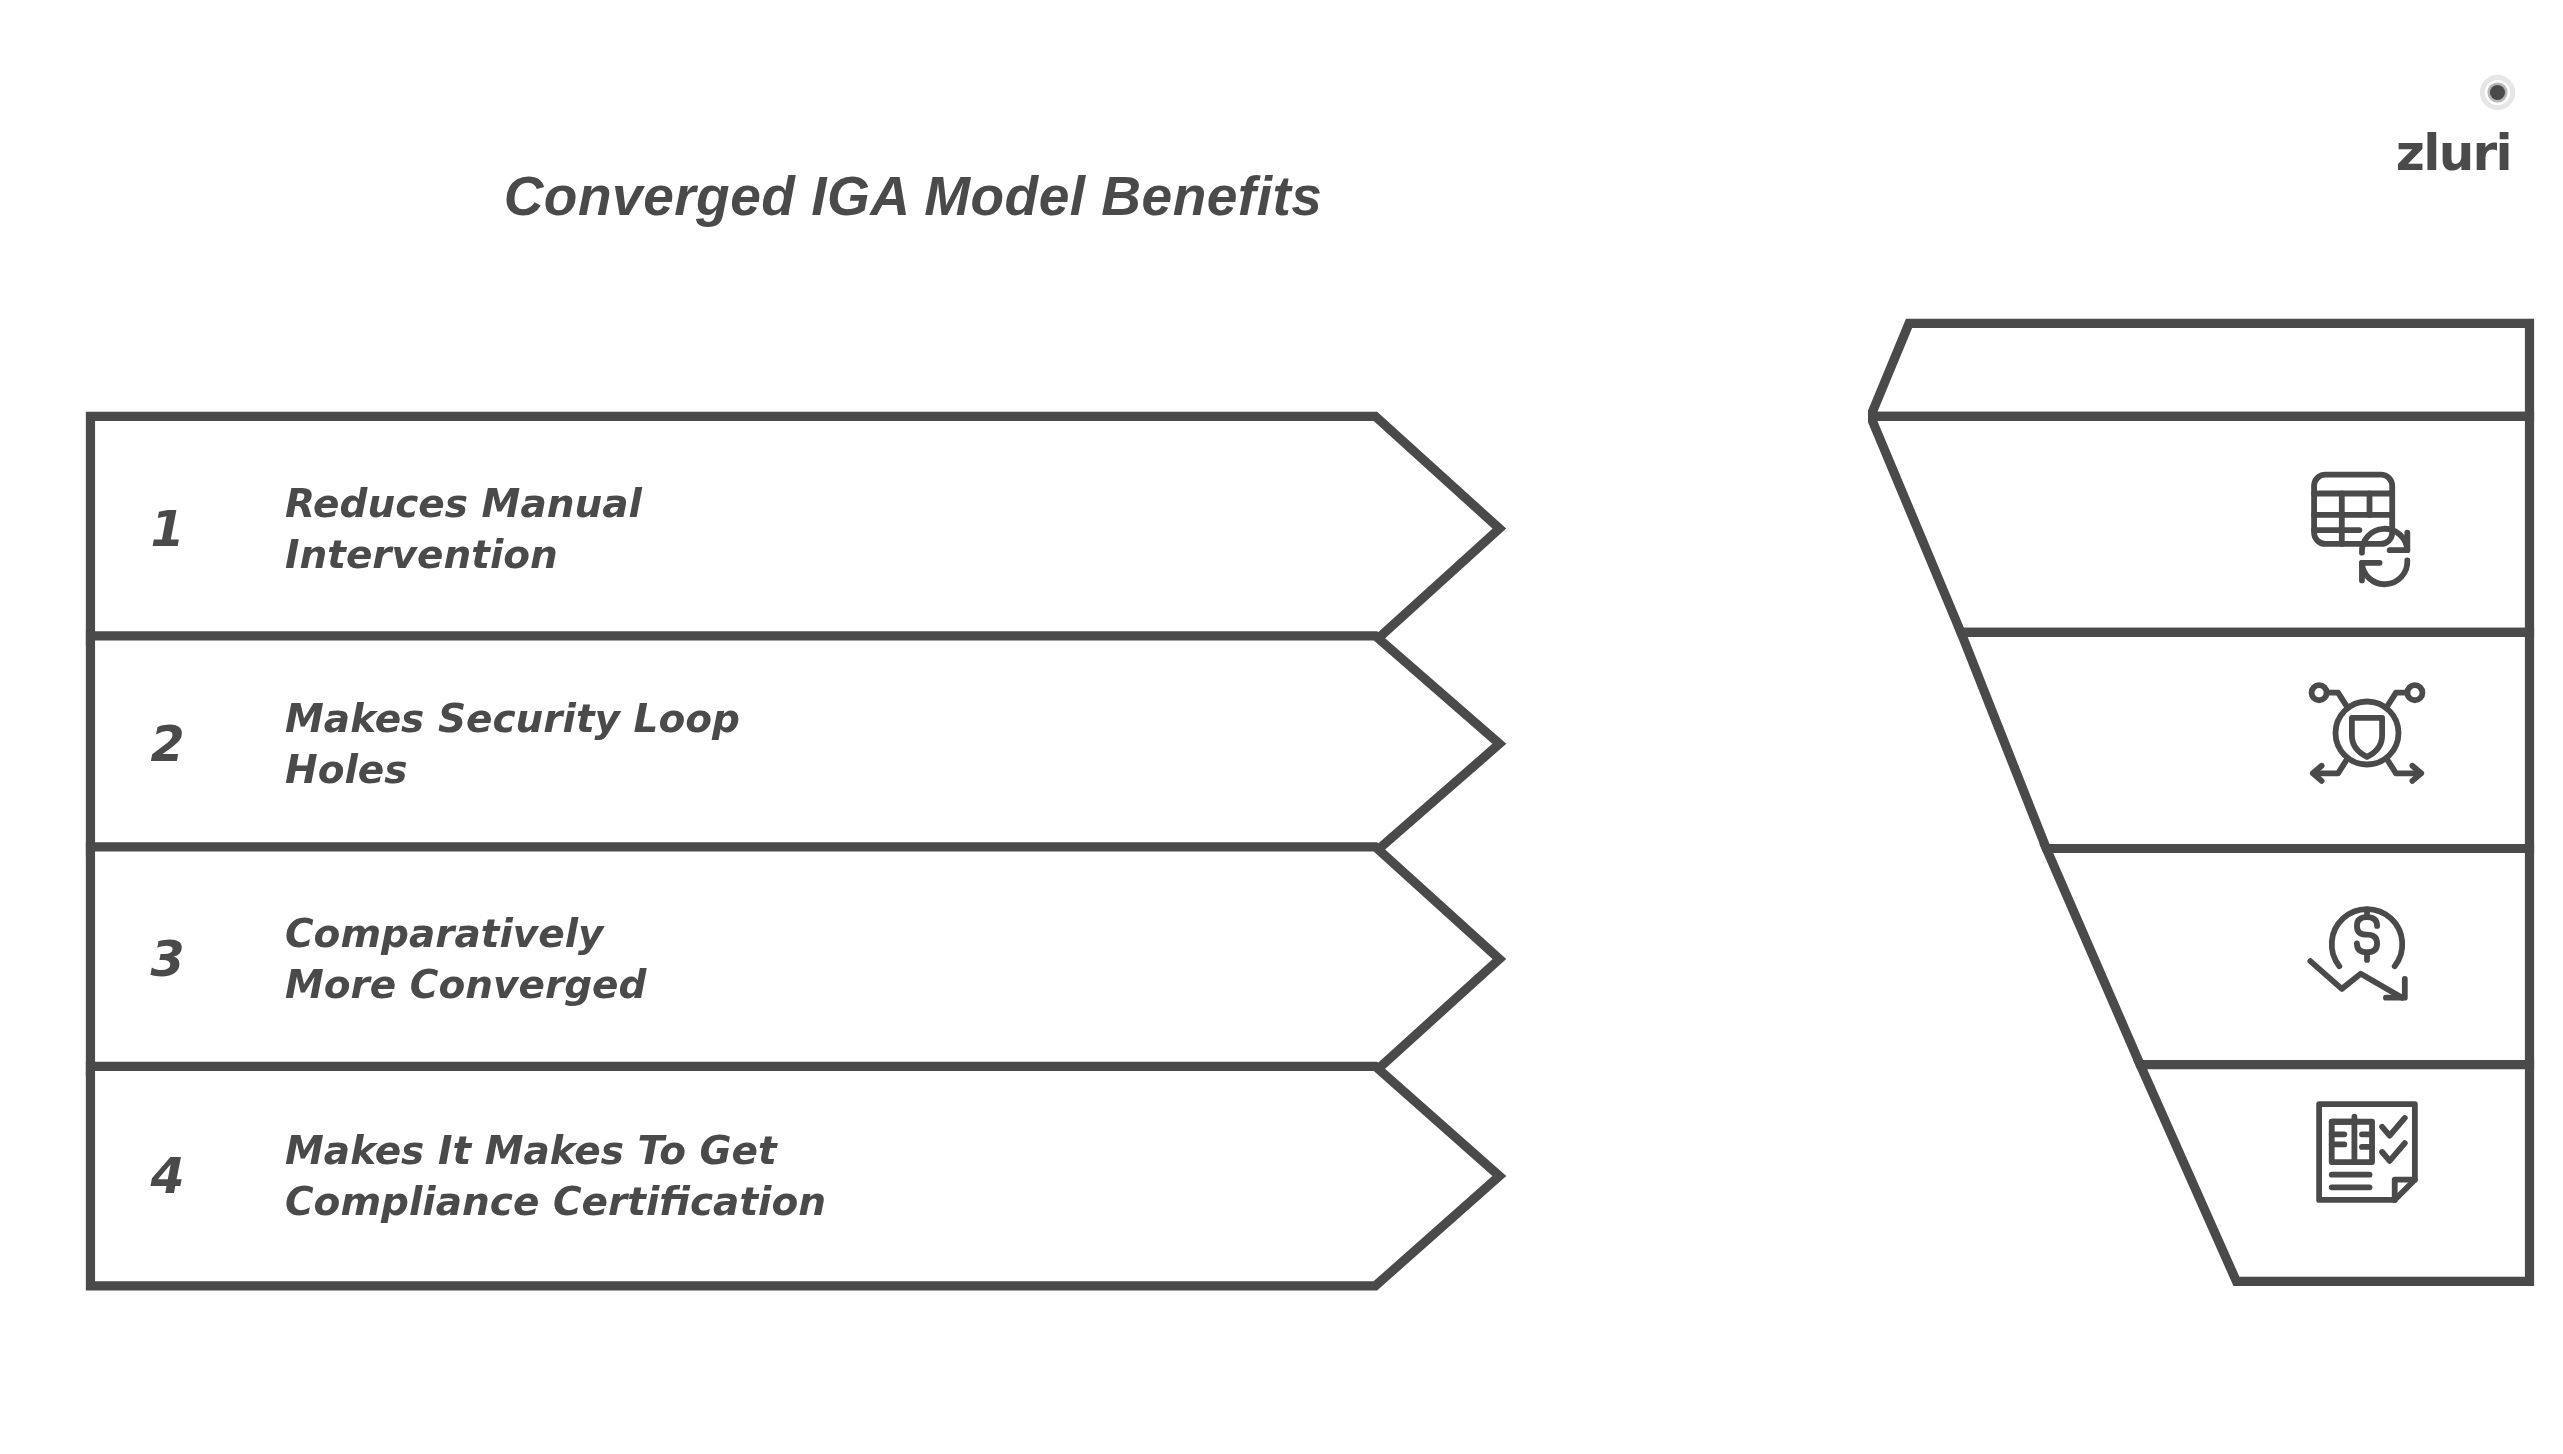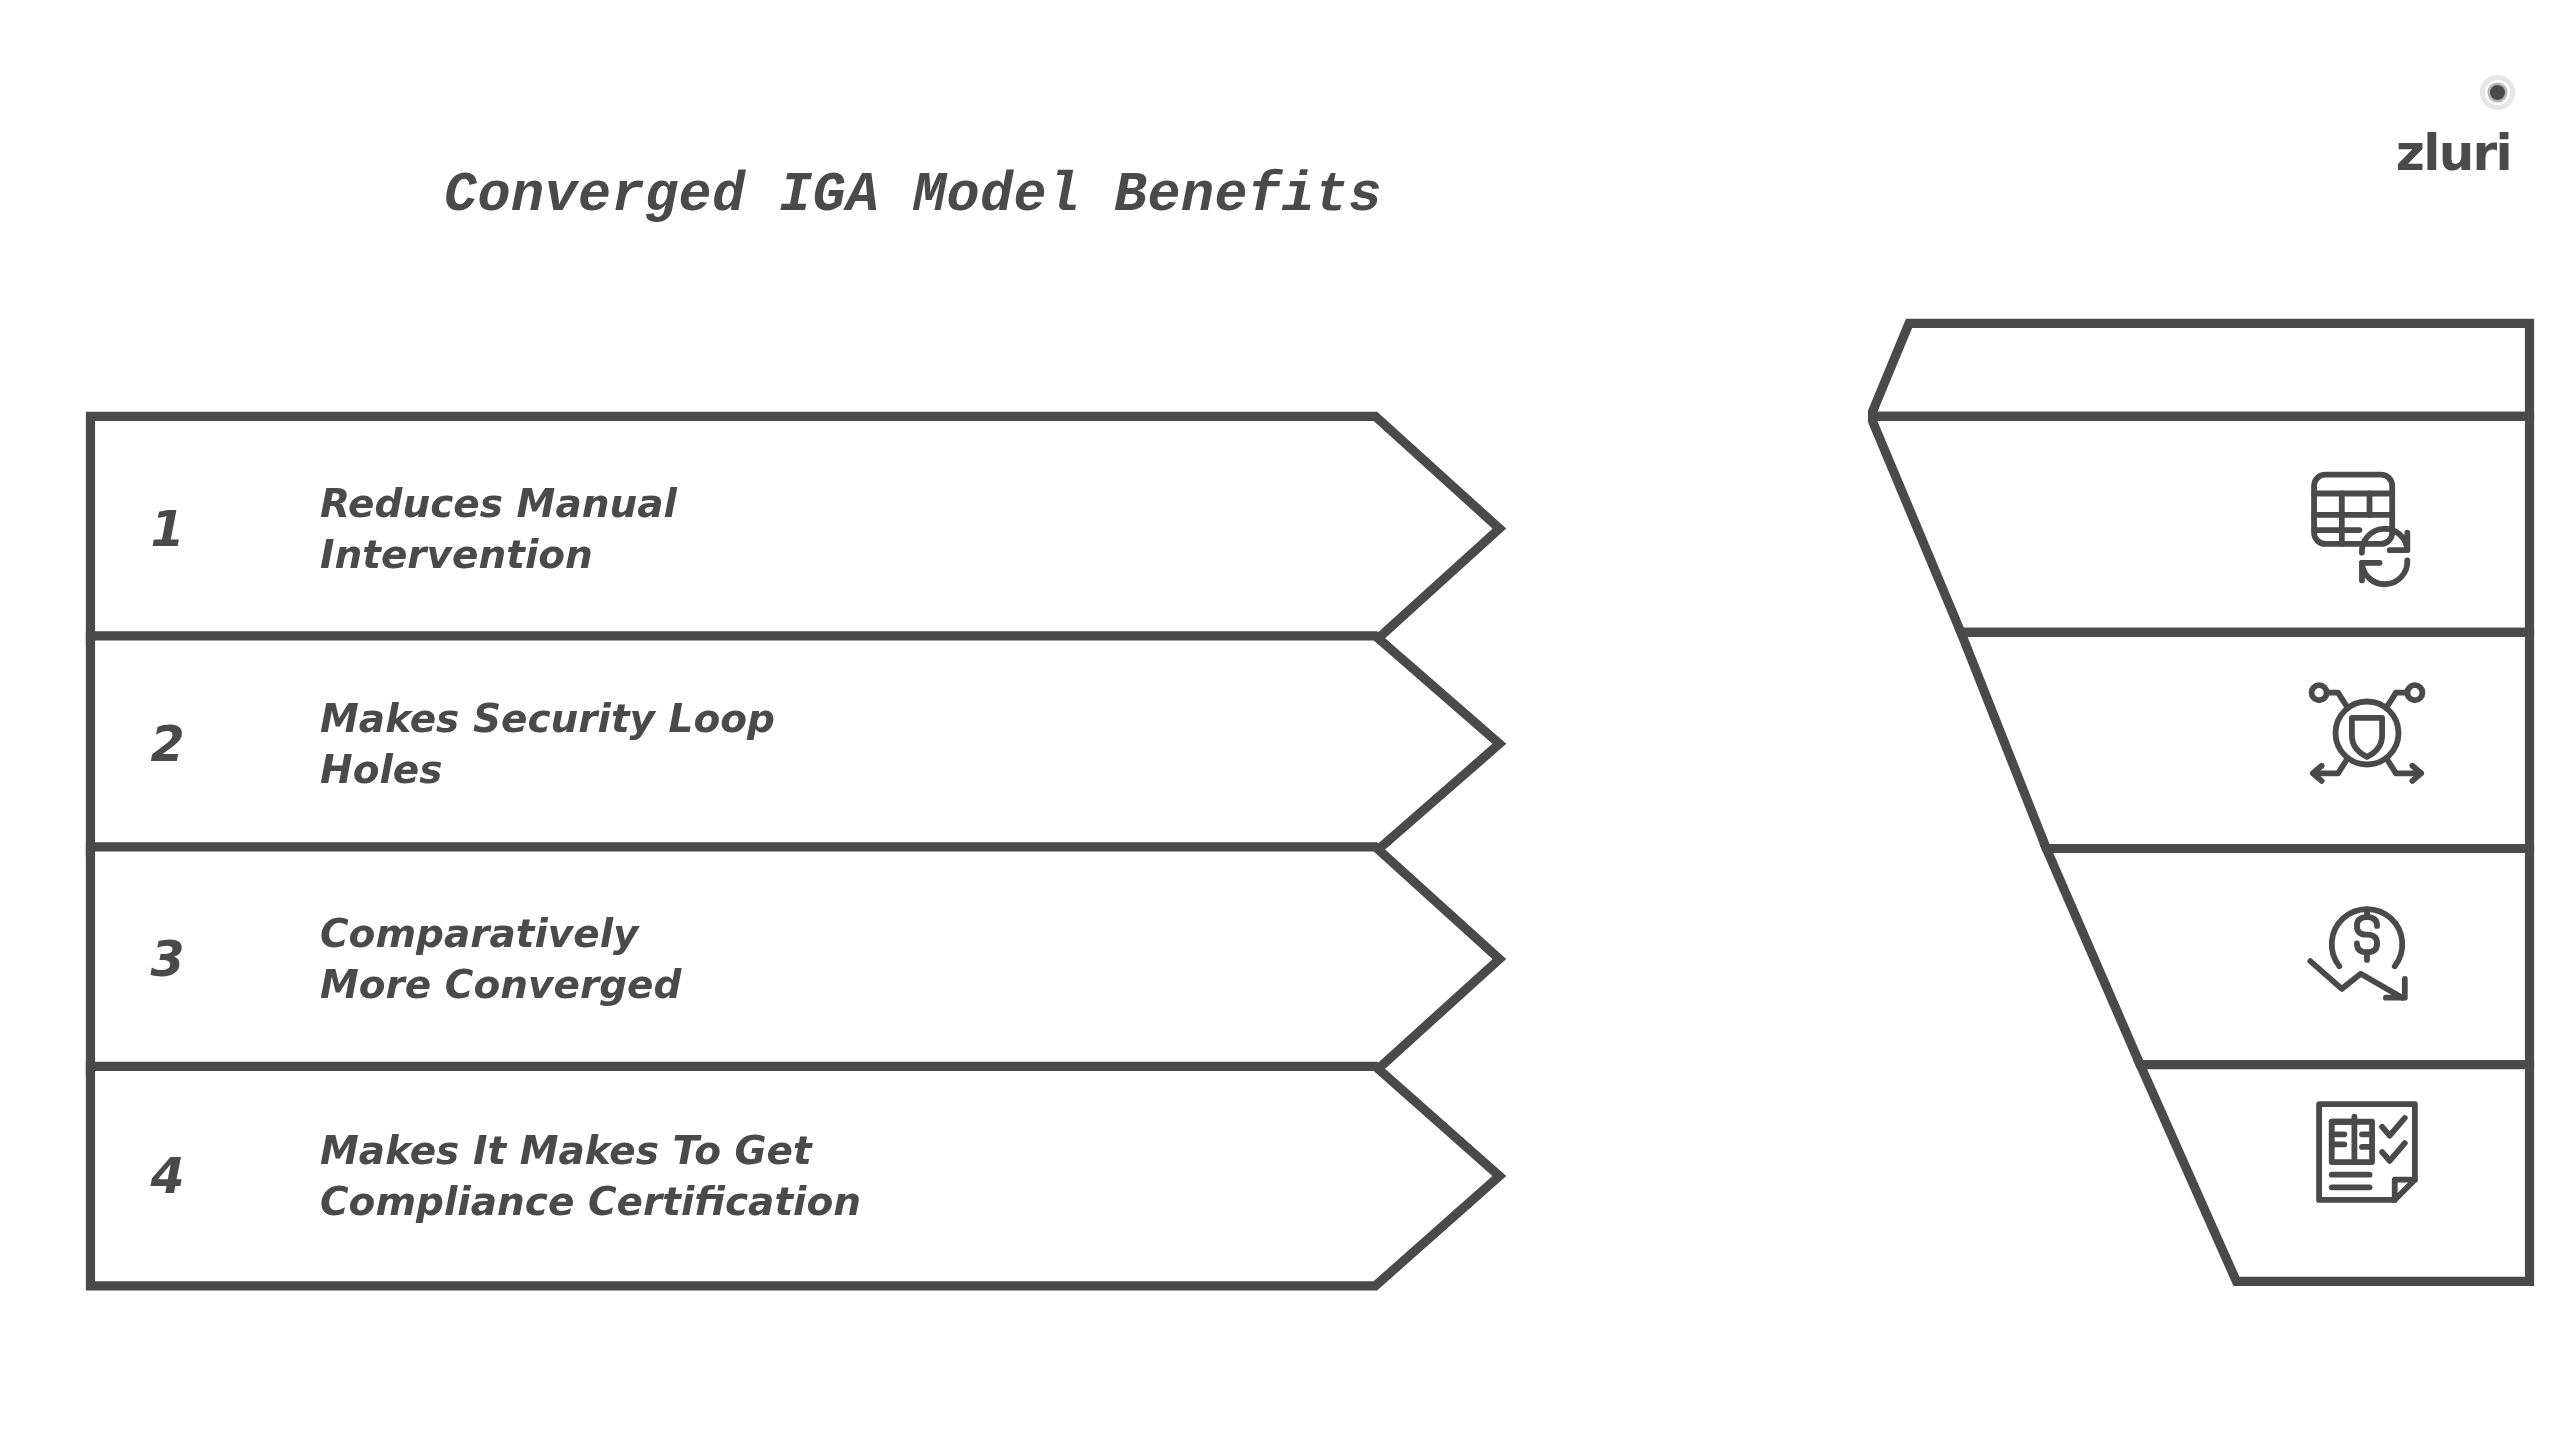--- a/index.html
+++ b/index.html
@@ -17,21 +17,21 @@
     -webkit-font-smoothing: antialiased;
   }
 
   
   #page-title {
     position: absolute;
     left: 0;
     top: 164px;
     width: 1826px;
     text-align: center;
-    font-family: Liberation Mono, monospace;
+    font-family: Liberation Sans, sans-serif;
     font-size: 55px;
     font-weight: 700;
     font-style: italic;
     letter-spacing: 0.5px;
     color: #4a4a4a;
     white-space: nowrap;
   }
 
   
   #logo {
@@ -93,21 +93,21 @@
     text-align: center;
     flex: 0 0 auto;
   }
   .banner-label {
     font-family: "DejaVu Sans", "Liberation Sans", sans-serif;
     font-size: 39px;
     font-weight: 700;
     font-style: italic;
     color: #4a4a4a;
     line-height: 1.32;
-    margin-left: 102px;
+    margin-left: 67px;
     white-space: pre-line;
   }
 
   
   #right-stack {
     position: absolute;
     left: 1868px;
     top: 0;
     width: 695px;
     height: 1455px;

